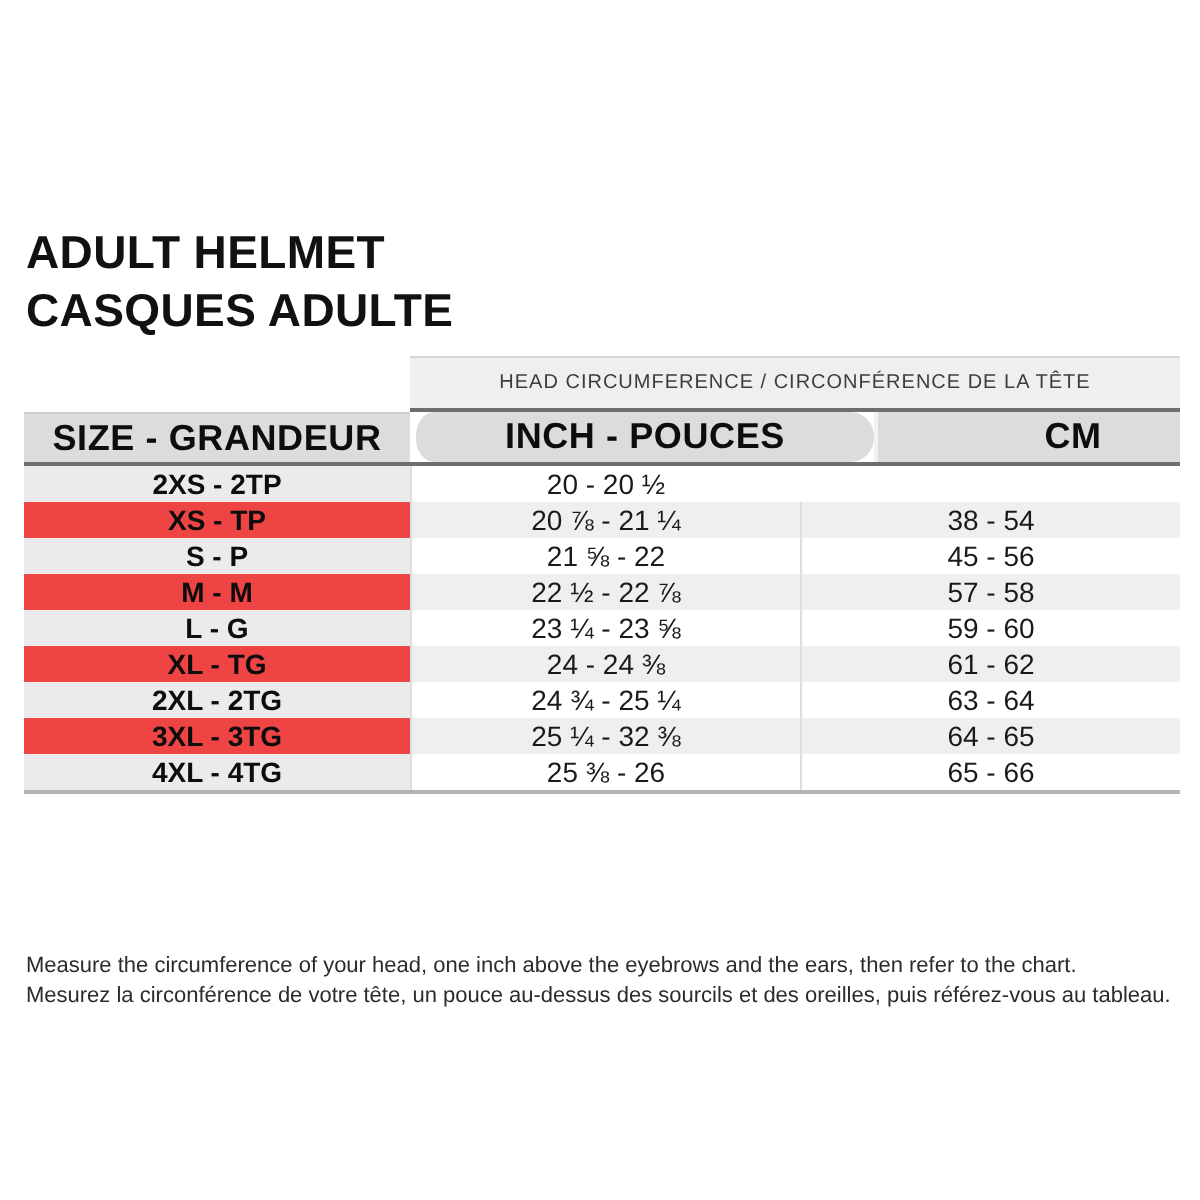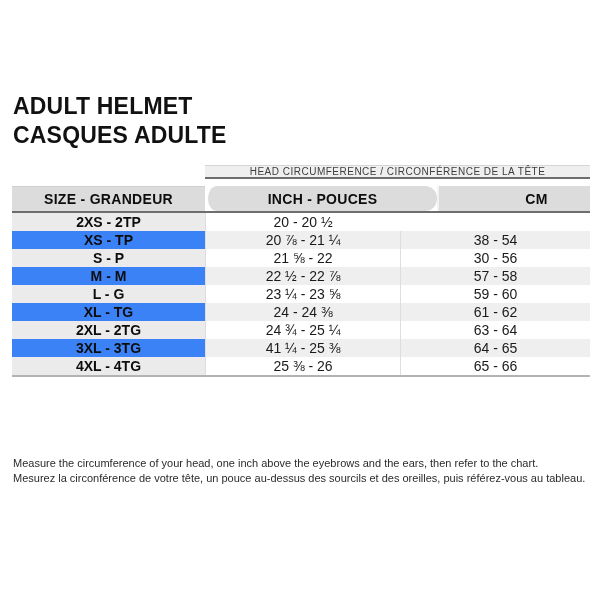--- a/index.html
+++ b/index.html
@@ -3,76 +3,76 @@
 <meta charset="utf-8">
 <style>
   * { margin: 0; padding: 0; box-sizing: border-box; }
   html, body { width: 600px; height: 600px; background: #ffffff; }
   body {
     font-family: "Liberation Sans", "DejaVu Sans", sans-serif;
     color: #000;
     position: relative;
     overflow: hidden;
   }
-  .canvas { position: absolute; inset: 0; background: #fff; }
+  .canvas { position: absolute; inset: 0; background: #fff; margin-top: 20px; }
 
   
   .title-block { position: absolute; left: 13px; top: 92px; }
   .title-line {
     font-weight: bold;
     font-size: 23px;
     line-height: 29px;
     letter-spacing: 0.2px;
     color: #111;
     white-space: nowrap;
   }
 
   
   .size-table { position: absolute; left: 12px; top: 158px; width: 578px; }
 
-  .banner-row { display: flex; height: 28px; align-items: center; }
+  .banner-row { display: flex; height: 28px; }
   .banner-spacer { width: 193px; }
   .banner-cell {
     flex: 1;
     background: #efefef;
     border-top: 1px solid #d6d6d6;
     border-bottom: 2px solid #6e6e6e;
     display: flex; align-items: center; justify-content: center;
     font-size: 10px;
     letter-spacing: 0.5px;
     color: #3d3d3d;
     white-space: nowrap;
   }
 
   .head-row { display: flex; height: 27px; border-bottom: 2px solid #6e6e6e; }
   .th {
     background: #dcdcdc;
     display: flex; align-items: center; justify-content: center;
     font-weight: bold;
-    font-size: 14px;
+    font-size: 18px;
     letter-spacing: 0.3px;
     color: #0d0d0d;
     white-space: nowrap;
   }
   .th-size { width: 193px; border-top: 1px solid #cfcfcf; }
   .th-inch { width: 232px; border-left: 3px solid #ffffff; border-radius: 12px; }
   .th-cm   { flex: 1; border-left: 2px solid #f2f2f2; padding-left: 44px; }
 
   .rows { border-bottom: 2px solid #b3b3b3; }
   .row { display: flex; height: 18px; text-align: right; }
   .td {
     display: flex; align-items: center; justify-content: center;
     font-size: 14px;
     color: #1a1a1a;
     white-space: nowrap;
   }
   .td-size { width: 193px; background: #ebebeb; font-weight: bold; color: #0d0d0d; }
   .td-inch { width: 195px; background: #ffffff; border-left: 1px solid #dedede; }
   .td-cm   { flex: 1; background: #ffffff; border-left: 1px solid #dedede; }
-  .row.striped .td-size { background: #3b82f6; }
+  .row.striped .td-size { background: #ef4444; }
   .row.striped .td-inch,
   .row.striped .td-cm { background: #efefef; }
 
   
   .footer { position: absolute; left: 13px; top: 456px; }
   .footer-line {
     font-size: 11px;
     line-height: 15px;
     color: #2b2b2b;
     white-space: nowrap;
@@ -107,21 +107,21 @@
         <div class="td td-inch">20 - 20 ½</div>
       </div>
       <div class="row striped">
         <div class="td td-size">XS - TP</div>
         <div class="td td-inch">20 ⅞ - 21 ¼</div>
         <div class="td td-cm">38 - 54</div>
       </div>
       <div class="row">
         <div class="td td-size">S - P</div>
         <div class="td td-inch">21 ⅝ - 22</div>
-        <div class="td td-cm">30 - 56</div>
+        <div class="td td-cm">45 - 56</div>
       </div>
       <div class="row striped">
         <div class="td td-size">M - M</div>
         <div class="td td-inch">22 ½ - 22 ⅞</div>
         <div class="td td-cm">57 - 58</div>
       </div>
       <div class="row">
         <div class="td td-size">L - G</div>
         <div class="td td-inch">23 ¼ - 23 ⅝</div>
         <div class="td td-cm">59 - 60</div>
@@ -131,21 +131,21 @@
         <div class="td td-inch">24 - 24 ⅜</div>
         <div class="td td-cm">61 - 62</div>
       </div>
       <div class="row">
         <div class="td td-size">2XL - 2TG</div>
         <div class="td td-inch">24 ¾ - 25 ¼</div>
         <div class="td td-cm">63 - 64</div>
       </div>
       <div class="row striped">
         <div class="td td-size">3XL - 3TG</div>
-        <div class="td td-inch">41 ¼ - 25 ⅜</div>
+        <div class="td td-inch">25 ¼ - 32 ⅜</div>
         <div class="td td-cm">64 - 65</div>
       </div>
       <div class="row">
         <div class="td td-size">4XL - 4TG</div>
         <div class="td td-inch">25 ⅜ - 26</div>
         <div class="td td-cm">65 - 66</div>
       </div>
     </div>
 
   </div>

